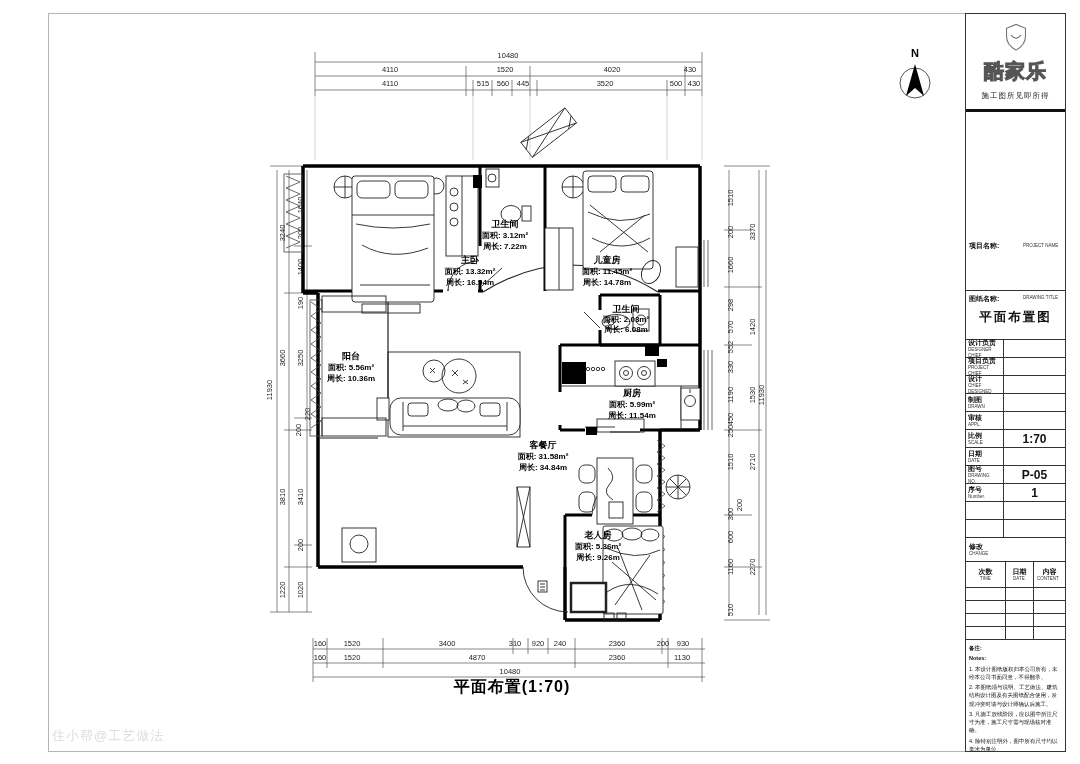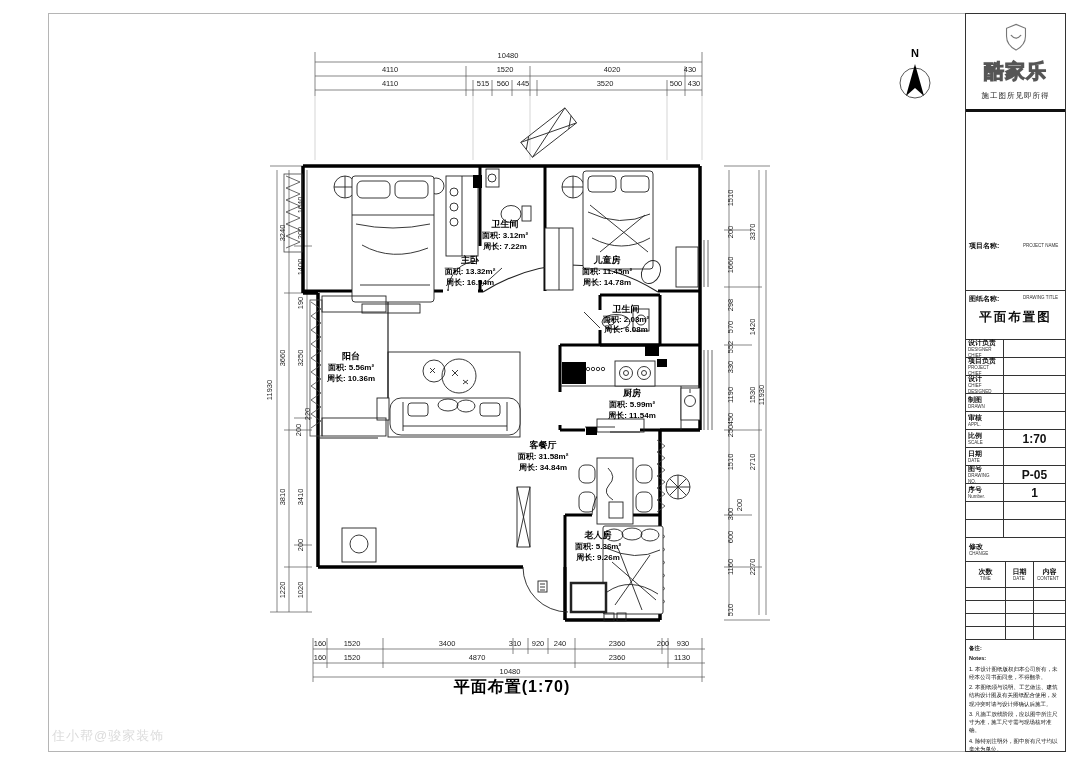--- a/index.html
+++ b/index.html
@@ -505,13 +505,13 @@
     <div class="note" style="font-weight:bold">备注:</div>
     <div class="note" style="font-weight:bold">Notes:</div>
     <div class="note">1. 本设计图纸版权归本公司所有，未经本公司书面同意，不得翻录。</div>
     <div class="note">2. 本图纸须与说明、工艺做法、建筑结构设计图及有关图纸配合使用，发现冲突时请与设计师确认后施工。</div>
     <div class="note">3. 凡施工放线阶段，应以图中所注尺寸为准，施工尺寸需与现场核对准确。</div>
     <div class="note">4. 除特别注明外，图中所有尺寸均以毫米为单位。</div>
 
   </div>
 </div>
 
-<div class="watermark">住小帮@骏家装饰</div>
+<div class="watermark">住小帮@工艺做法</div>
 
 </body></html>

